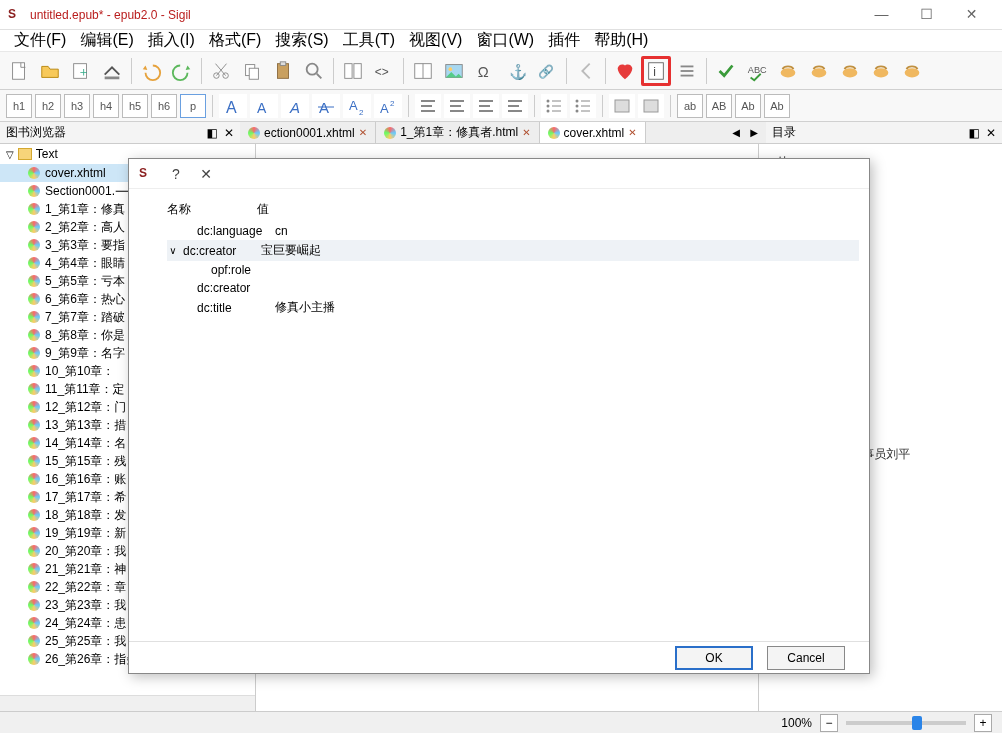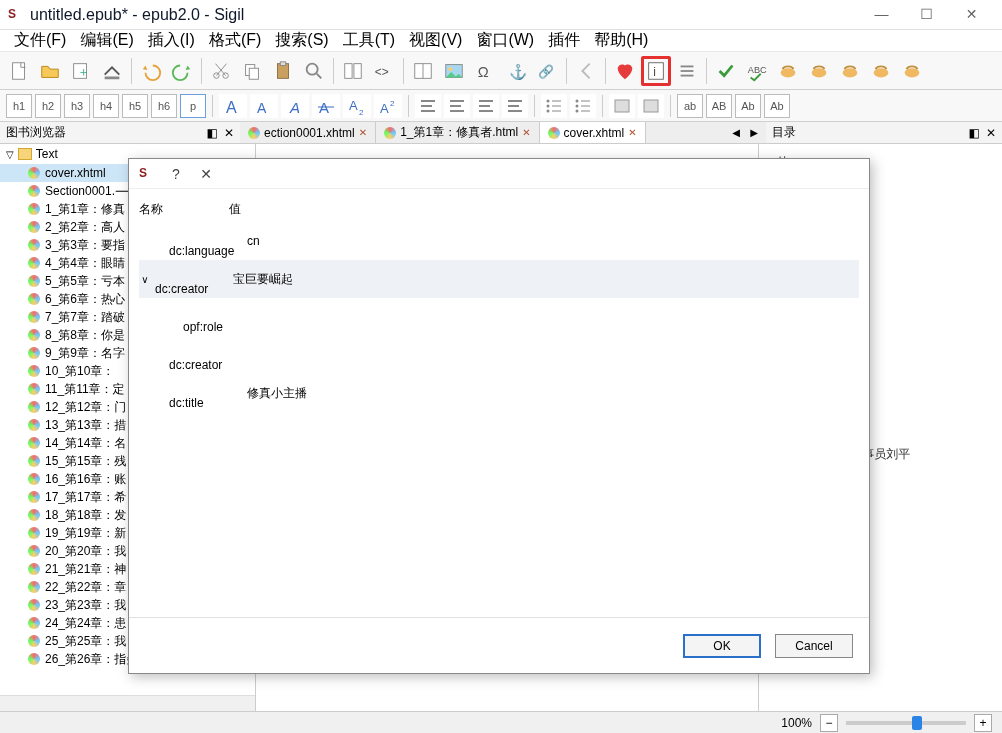--- a/index.html
+++ b/index.html
@@ -1,20 +1,20 @@
 <!DOCTYPE html>
 <html><head>
 <meta charset="utf-8">
 <style>
 * { box-sizing: border-box; margin: 0; padding: 0; font-family: "Microsoft YaHei", "SimSun", sans-serif; }
 body { width: 1002px; height: 733px; background: #f0f0f0; font-size: 12px; overflow: hidden; position: relative; }
 
 .titlebar { height: 30px; background: #fff; display: flex; align-items: center; padding: 0 8px; border-bottom: 1px solid #e0e0e0; }
 .titlebar .app-icon { width: 16px; height: 16px; margin-right: 6px; color: #8b2020; font-weight: bold; }
-.titlebar .title { flex: 1; font-size: 16px; color: #0f172a; }
+.titlebar .title { flex: 1; font-size: 12px; color: #b91c1c; }
 .titlebar .win-btn { width: 45px; height: 29px; text-align: center; line-height: 29px; font-size: 14px; color: #666; }
 
 .menubar { height: 22px; background: #fff; display: flex; padding: 0 8px; gap: 2px; align-items: center; border-bottom: 1px solid #e8e8e8;}
 .menubar .menu-item { padding: 2px 6px; font-size: 16px; }
 
 .toolbar { height: 38px; background: #f8f8f8; display: flex; align-items: center; padding: 2px 4px; gap: 1px; border-bottom: 1px solid #d0d0d0;}
 .toolbar .tb-btn { width: 30px; height: 30px; display: flex; align-items: center; justify-content: center; border-radius: 2px; }
 .toolbar .tb-btn.hl { border: 3px solid #e63030; }
 .toolbar .sep { width: 1px; height: 26px; background: #ccc; margin: 0 3px; }
 .toolbar svg { width: 22px; height: 22px; }
@@ -52,36 +52,36 @@
 .zoom-btn { width:18px; height:18px; border:1px solid #aaa; text-align:center; line-height:16px; background:#fff;}
 .slider { width:120px; height:4px; background:#ccc; position:relative;}
 .slider .thumb { position:absolute; top:-5px; left:55%; width:10px; height:14px; background:#2a84e8; border-radius:2px;}
 
 
 .modal { position:absolute; left:128px; top:158px; width:742px; height:516px; background:#fff; border:1px solid #888; box-shadow: 3px 3px 12px rgba(0,0,0,.25); display:flex; flex-direction:column; }
 .modal-titlebar { height:30px; display:flex; align-items:center; padding:0 10px; background:#fff; border-bottom:1px solid #eee;}
 .modal-titlebar .mt-icon { width:16px; height:16px; margin-right:6px; color:#8b2020; font-weight:bold;}
 .modal-titlebar .mt-title { flex:1; font-size:12px; }
 .modal-titlebar .mt-btn { width:30px; text-align:center; font-size:14px; color:#444;}
-.modal-body { flex:1; display:flex; overflow:hidden; }
+.modal-body { flex:1; display:flex; overflow:hidden;padding-left:28px; }
 .tree-area { flex:1; padding:8px 10px; overflow:auto; }
 .tree-header { display:flex; padding:4px 0; font-size:12px;}
 .tree-header .col1 { width:90px; }
 .tree-row { display:flex; padding:2px 0; font-size:12px; align-items:center;}
 .tree-row .indent { width:14px; }
-.tree-row .col1 { width:82px; padding-left:4px;margin-top:20px; }
+.tree-row .col1 { width:82px; padding-left:4px; }
 .tree-row .col2 { flex:1; }
 .tree-row.selected .col2 { background:#fff; border:1px dashed #888; padding:0 2px;}
 .tree-row.hlrow { background:#eef2f6; }
 .tree-toggle { width:12px; text-align:center; font-size:10px;}
 .side-btns { width:96px; padding:180px 6px 6px 6px; display:flex; flex-direction:column; gap:6px; }
 .side-btns button { height:24px; border:1px solid #999; background:#f4f4f4; font-size:11px;}
 .arrow-btns { display:flex; gap:6px; margin-top:4px; justify-content:center;}
 .arrow-btns .ab { width:28px; height:22px; border:1px solid #999; background:#f4f4f4; display:flex; align-items:center; justify-content:center;}
-.modal-footer { height:56px; border-top:1px solid #e0e0e0; display:flex; align-items:center; justify-content:flex-end; gap:14px; padding:0 16px;}
+.modal-footer { height:32px; border-top:1px solid #e0e0e0; display:flex; align-items:center; justify-content:flex-end; gap:14px; padding:0 24px;}
 .modal-footer button { width:78px; height:24px; border:1px solid #888; background:#f4f4f4; font-size:12px;}
 .modal-footer button.primary { border:2px solid #2a6fc9; }
 </style>
 </head>
 <body>
 
 <div class="titlebar">
   <span class="app-icon">S</span>
   <span class="title">untitled.epub* - epub2.0 - Sigil</span>
   <span class="win-btn">—</span>

